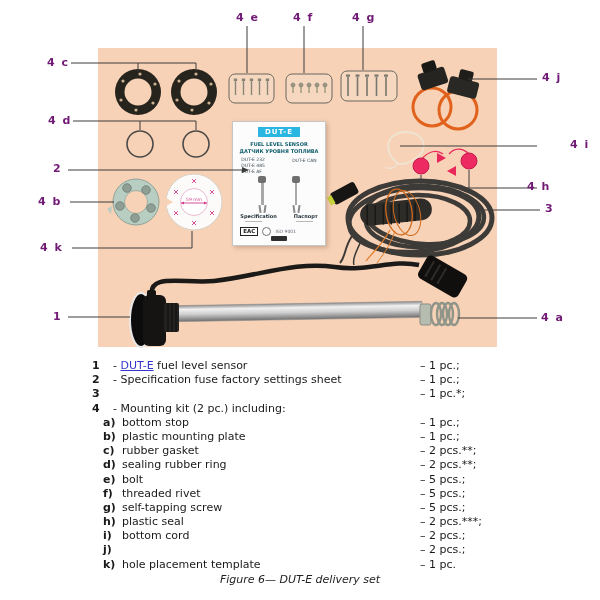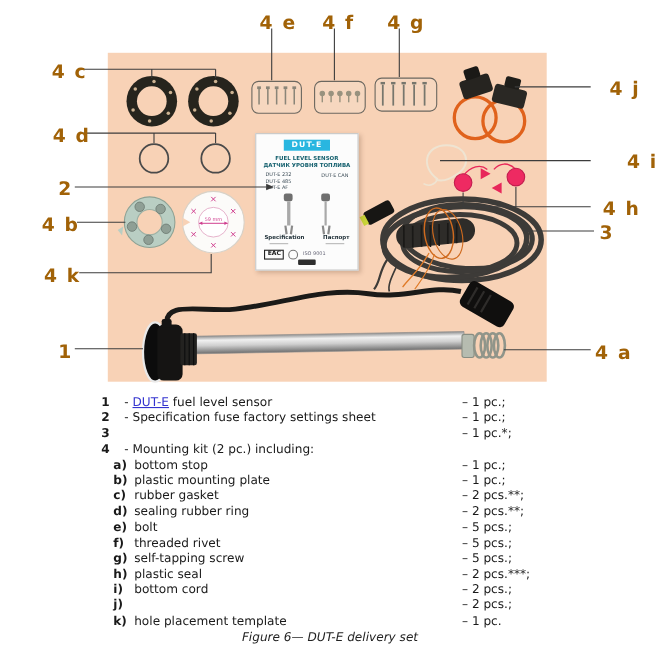--- a/index.html
+++ b/index.html
@@ -1,21 +1,21 @@
 <!DOCTYPE html>
 <html><head>
 <meta charset="utf-8">
 <style>
   html,body{margin:0;padding:0;background:#fff;}
   body{width:600px;height:600px;font-family:"DejaVu Sans","Liberation Sans",sans-serif;}
   .stage{position:relative;width:600px;height:600px;overflow:hidden;background:#fff;}
   .diagram{position:absolute;left:0;top:0;width:600px;height:355px;}
   svg.base{position:absolute;left:0;top:0;z-index:1;}
   svg.overlay{position:absolute;left:0;top:0;z-index:5;pointer-events:none;}
-  .plabel{position:absolute;z-index:4;font-weight:bold;font-size:17px;color:#a16207;letter-spacing:1.5px;white-space:nowrap;}
+  .plabel{position:absolute;z-index:4;font-weight:bold;font-size:11px;color:#701a75;letter-spacing:1.5px;white-space:nowrap;}
   
   .sheet{position:absolute;left:232px;top:121px;width:94px;height:125px;z-index:3;
          background:#fcfcfc;border:1px solid #c6c6c6;box-shadow:2px 2px 4px rgba(90,60,40,.25);
          display:flex;flex-direction:column;align-items:center;box-sizing:border-box;}
   .sheet-logo{margin-top:5px;background:#29b6e0;color:#fff;font-size:7px;font-weight:bold;
               padding:1px 7px;letter-spacing:1px;}
   .sheet-title{font-size:5px;font-weight:bold;color:#14606e;margin-top:4px;line-height:1.3;}
   .sheet-title.ru{margin-top:0;}
   .sheet-models{display:flex;justify-content:space-between;width:82%;font-size:4.5px;
                 color:#3a4a55;margin-top:3px;line-height:1.35;}
@@ -317,23 +317,23 @@
 
     <div class="plabel" style="left:47px;top:56px;">4 c</div>
     <div class="plabel" style="left:48px;top:114px;">4 d</div>
     <div class="plabel" style="left:53px;top:162px;">2</div>
     <div class="plabel" style="left:38px;top:195px;">4 b</div>
     <div class="plabel" style="left:40px;top:241px;">4 k</div>
     <div class="plabel" style="left:53px;top:310px;">1</div>
     <div class="plabel" style="left:236px;top:11px;">4 e</div>
     <div class="plabel" style="left:293px;top:11px;">4 f</div>
     <div class="plabel" style="left:352px;top:11px;">4 g</div>
-    <div class="plabel" style="left:542px;top:71px;margin-left:12px;">4 j</div>
+    <div class="plabel" style="left:542px;top:71px;">4 j</div>
     <div class="plabel" style="left:542px;top:138px;margin-left:28px;">4 i</div>
-    <div class="plabel" style="left:548px;top:180px;">4 h</div>
+    <div class="plabel" style="left:527px;top:180px;">4 h</div>
     <div class="plabel" style="left:545px;top:202px;">3</div>
     <div class="plabel" style="left:541px;top:311px;">4 a</div>
   </div>
 
   <div class="parts-list">
     <div class="lrow main">
       <span class="num">1</span>
       <span class="desc"><span>- </span><a class="dutlink">DUT-E</a><span> fuel level sensor</span></span>
       <span class="qty">– 1 pc.;</span>
     </div>

